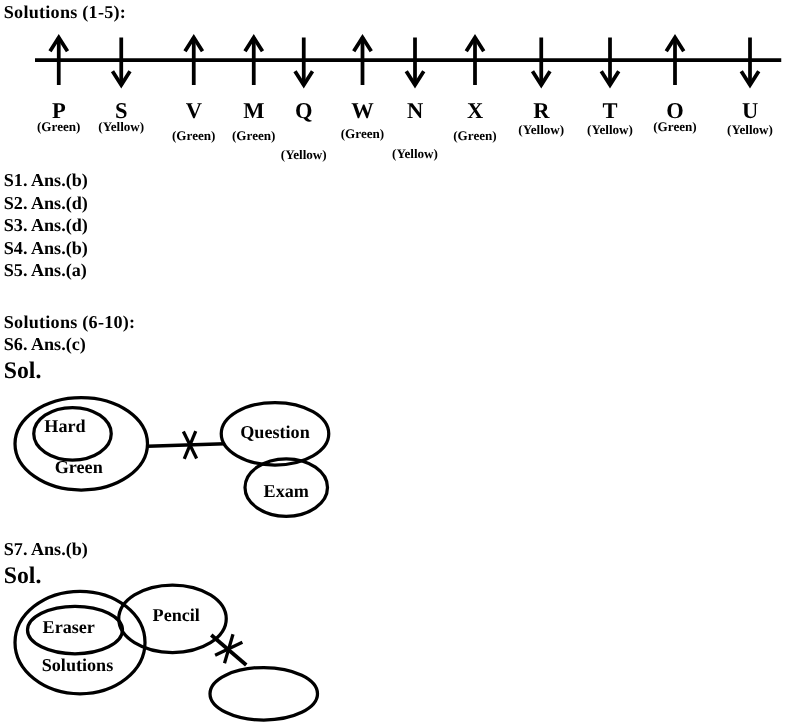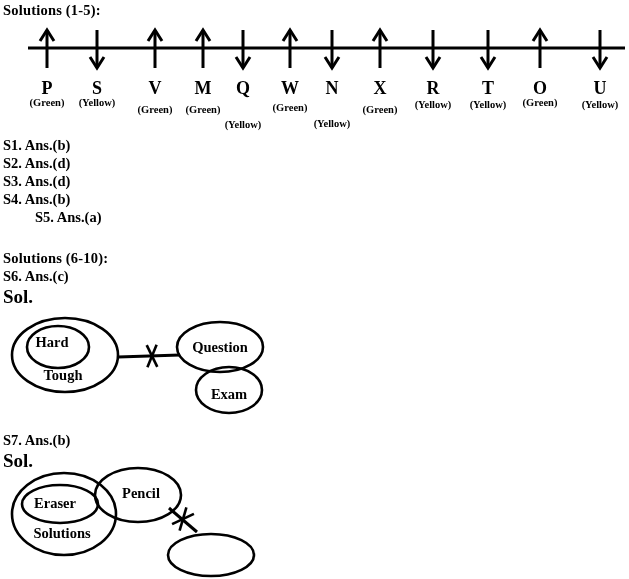--- a/index.html
+++ b/index.html
@@ -172,21 +172,21 @@
         <div class="node-letter" style="left: 600px; top: 58px;">U</div>
         <div class="node-color" style="left: 600px; top: 79px;">(Yellow)</div>
       </div>
   </div>
 
   <div id="answers-1-5">
       <div class="ans-line" style="top: 137px;">S1. Ans.(b)</div>
       <div class="ans-line" style="top: 155px;">S2. Ans.(d)</div>
       <div class="ans-line" style="top: 173px;">S3. Ans.(d)</div>
       <div class="ans-line" style="top: 191px;">S4. Ans.(b)</div>
-      <div class="ans-line" style="top: 209px; margin-left: 32px;">S5. Ans.(a)</div>
+      <div class="ans-line" style="top: 209px;">S5. Ans.(a)</div>
     </div>
 
   <div class="heading" id="solutions-6-10-heading">Solutions (6-10):</div>
 
   <div id="answers-6-10">
       <div class="ans-line" style="top: 268px;">S6. Ans.(c)</div>
       <div class="ans-line" style="top: 432px;">S7. Ans.(b)</div>
     </div>
   <div id="sol-labels">
       <div class="sol-label" style="top: 286px;">Sol.</div>
@@ -197,21 +197,21 @@
     <svg width="629" height="579" viewBox="0 0 629 579" id="venn-s6-svg">
         <ellipse cx="65" cy="355" rx="53" ry="37" fill="none" stroke="#000000" stroke-width="2.6"></ellipse>
         <ellipse cx="58" cy="347" rx="31" ry="21" fill="none" stroke="#000000" stroke-width="2.6"></ellipse>
         <ellipse cx="220" cy="347" rx="43" ry="25" fill="none" stroke="#000000" stroke-width="2.6"></ellipse>
         <ellipse cx="229" cy="390" rx="33" ry="23" fill="none" stroke="#000000" stroke-width="2.6"></ellipse>
         <line x1="118" y1="357" x2="180" y2="355" stroke="#000000" stroke-width="3"></line>
         <line x1="146.69791919989794" y1="345.16531314761755" x2="157.30208080010206" y2="366.83468685238245" stroke="#000000" stroke-width="2.6"></line>
         <line x1="156.59277233186097" y1="344.84612433690904" x2="147.40722766813903" y2="367.15387566309096" stroke="#000000" stroke-width="2.6"></line>
       </svg>
     <div id="venn-s6-labels">
-        <div class="venn-label" style="left: 63px; top: 375px;">Tough</div>
+        <div class="venn-label" style="left: 63px; top: 375px;">Green</div>
         <div class="venn-label" style="left: 52px; top: 342px;">Hard</div>
         <div class="venn-label" style="left: 220px; top: 347px;">Question</div>
         <div class="venn-label" style="left: 229px; top: 394px;">Exam</div>
       </div>
   </div>
 
   <div class="venn" id="venn-s7" style="left:0; top:0; width:629px; height:579px;">
     <svg width="629" height="579" viewBox="0 0 629 579" id="venn-s7-svg">
         <ellipse cx="64" cy="514" rx="52" ry="41" fill="none" stroke="#000000" stroke-width="2.6"></ellipse>
         <ellipse cx="60" cy="504" rx="38" ry="19" fill="none" stroke="#000000" stroke-width="2.6"></ellipse>

